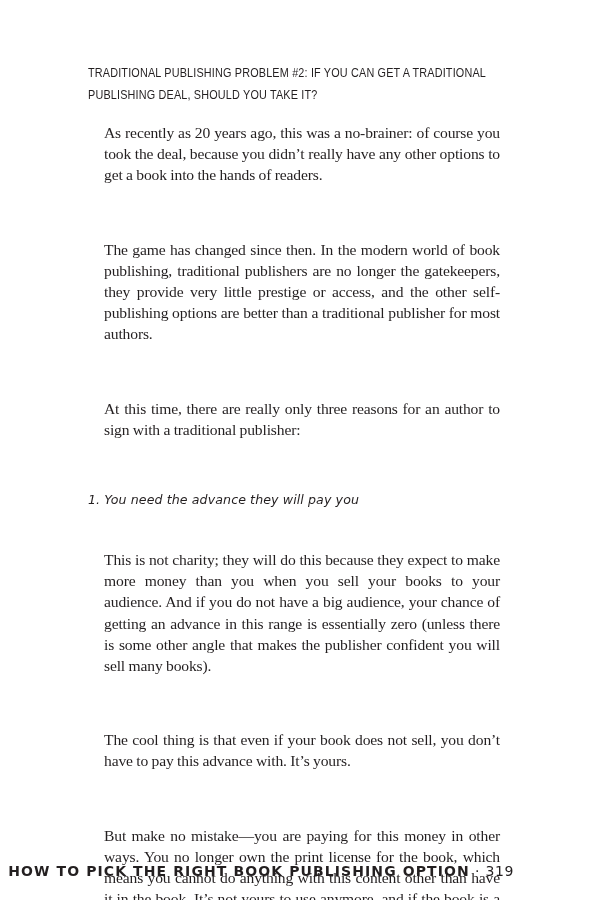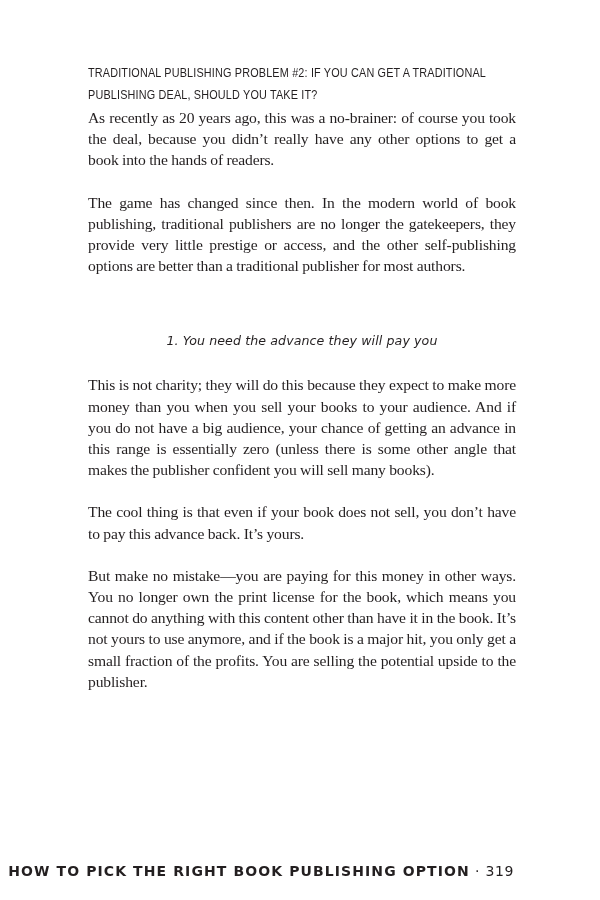--- a/index.html
+++ b/index.html
@@ -30,38 +30,37 @@
       width: 500px;
       text-transform: uppercase;
       font-weight: normal;
       margin: 0 0 1px 0;
       color: #231f20;
     }
     .para {
       font-family: "Liberation Serif", serif;
       font-size: 15.6px;
       line-height: 21.2px;
-      margin: 0;
+      margin: 16px;
       text-align: justify;
       text-align-last: left;
       letter-spacing: -0.15px;
       word-spacing: -0.3px;
     }
     .gap { height: 21px; }
     .gap-lg { height: 34px; }
     .subhead {
       font-family: "DejaVu Sans", sans-serif;
       font-style: italic;
       font-size: 12.6px;
       line-height: 19px;
       margin: 0 0 3px 0;
       letter-spacing: 0.1px;
       font-weight: 300;
       color: #231f20;
-      text-align: center;
     }
     .footer {
       position: absolute;
       right: 86px;
       top: 847px;
       font-family: "DejaVu Sans", sans-serif;
       font-size: 14px;
       letter-spacing: 1.1px;
       text-transform: uppercase;
       font-weight: bold;
@@ -75,28 +74,29 @@
 </head>
 <body>
 
 <div class="page">
   <h2 class="heading">Traditional Publishing Problem #2: If You Can Get a Traditional Publishing Deal, Should You Take It?</h2>
 
   <p class="para">As recently as 20 years ago, this was a no-brainer: of course you took the deal, because you didn’t really have any other options to get a book into the hands of readers.</p>
   <div class="gap"></div>
   <p class="para">The game has changed since then. In the modern world of book publishing, traditional publishers are no longer the gatekeepers, they provide very little prestige or access, and the other self-publishing options are better than a traditional publisher for most authors.</p>
   <div class="gap"></div>
+  <p class="para">At this time, there are really only three reasons for an author to sign with a traditional publisher:</p>
 
   <div class="gap-lg"></div>
 
   <h3 class="subhead">1. You need the advance they will pay you</h3>
 
   <div class="gap"></div>
   <p class="para">This is not charity; they will do this because they expect to make more money than you when you sell your books to your audience. And if you do not have a big audience, your chance of getting an advance in this range is essentially zero (unless there is some other angle that makes the publisher confident you will sell many books).</p>
   <div class="gap"></div>
-  <p class="para">The cool thing is that even if your book does not sell, you don’t have to pay this advance back. It’s yours.</p>
+  <p class="para">The cool thing is that even if your book does not sell, you don’t have to pay this advance with. It’s yours.</p>
   <div class="gap"></div>
   <p class="para">But make no mistake—you are paying for this money in other ways. You no longer own the print license for the book, which means you cannot do anything with this content other than have it in the book. It’s not yours to use anymore, and if the book is a major hit, you only get a small fraction of the profits. You are selling the potential upside to the publisher.</p>
 </div>
 
 <div class="footer">
   <span>How to Pick the Right Book Publishing Option</span><span class="sep">·</span><span class="num">319</span>
 </div>
 
 </body></html>

